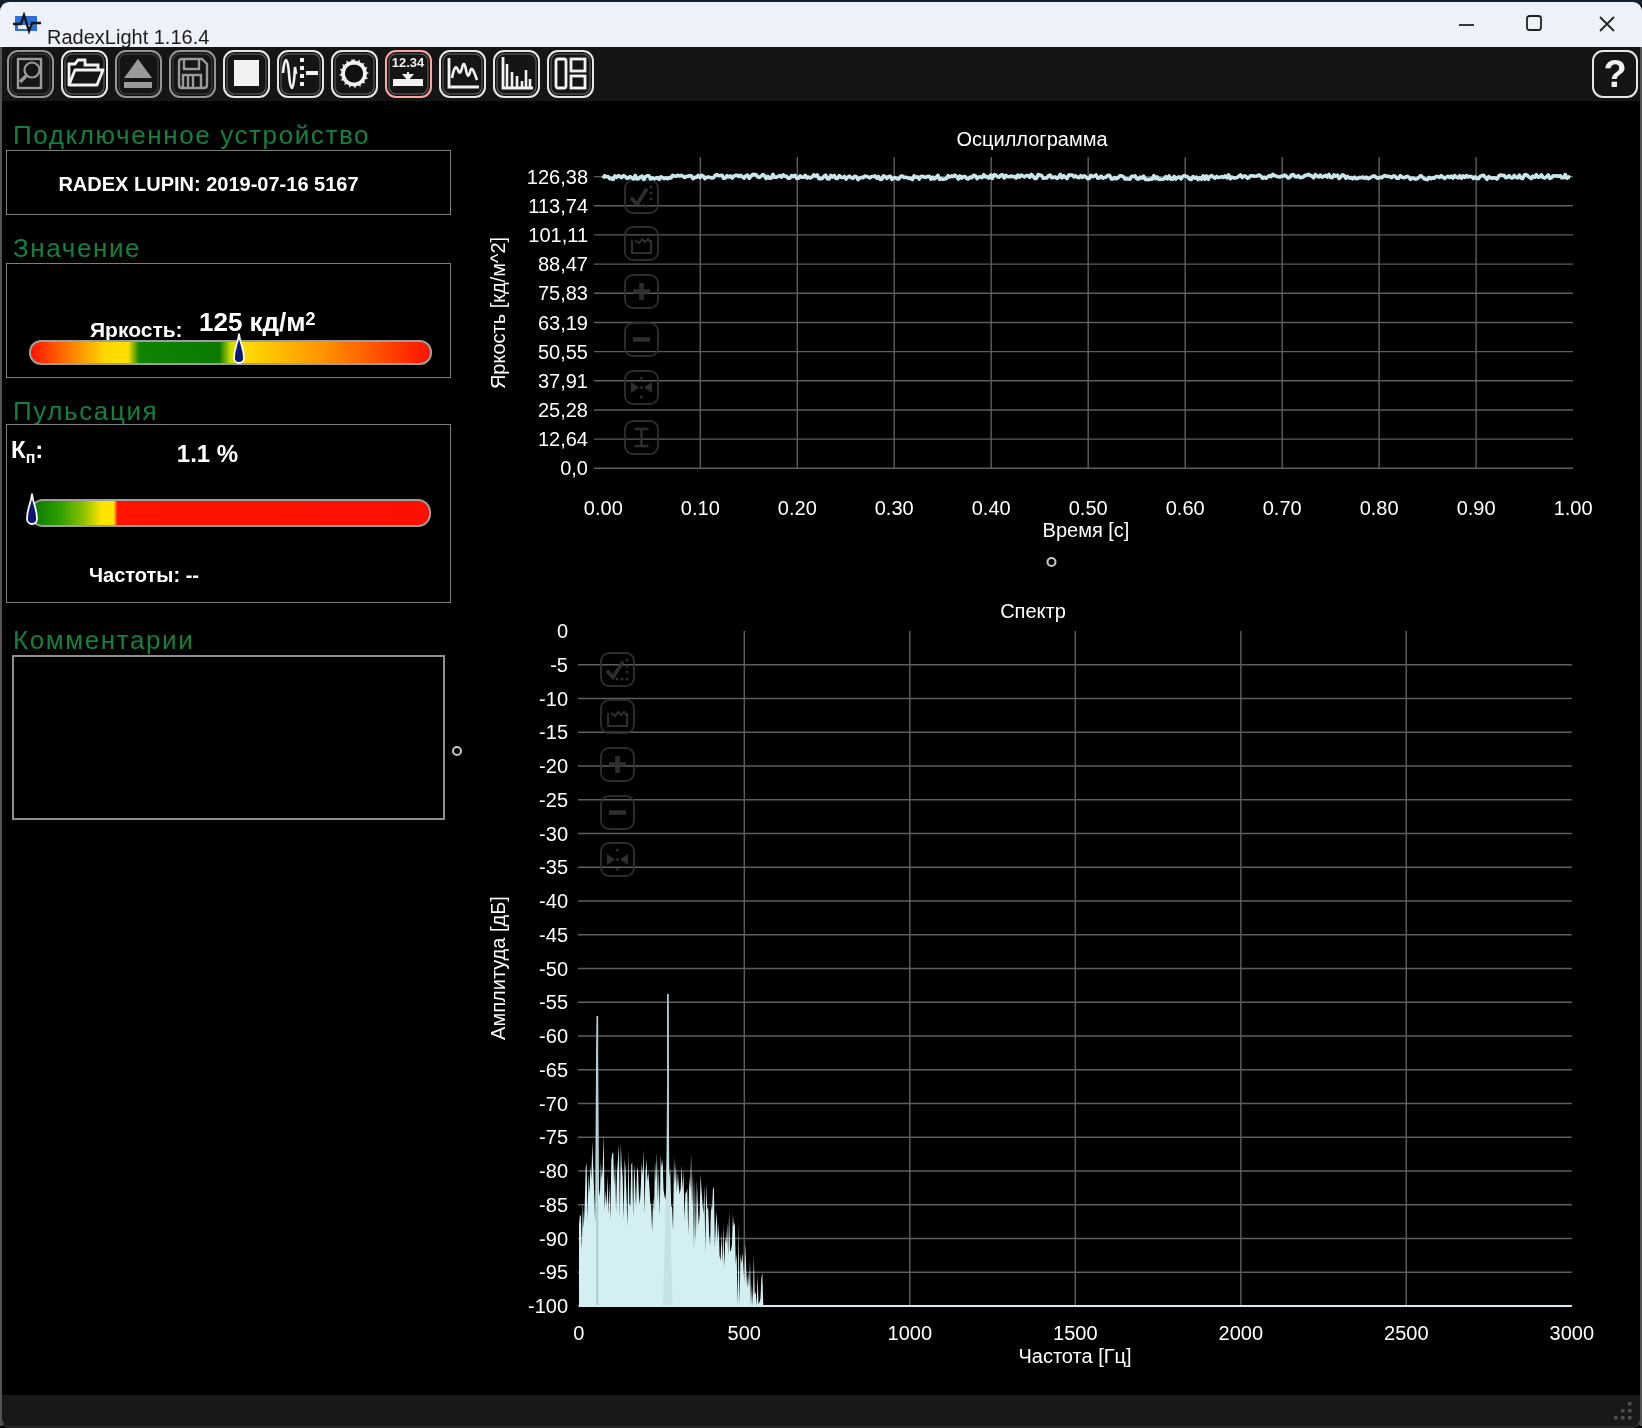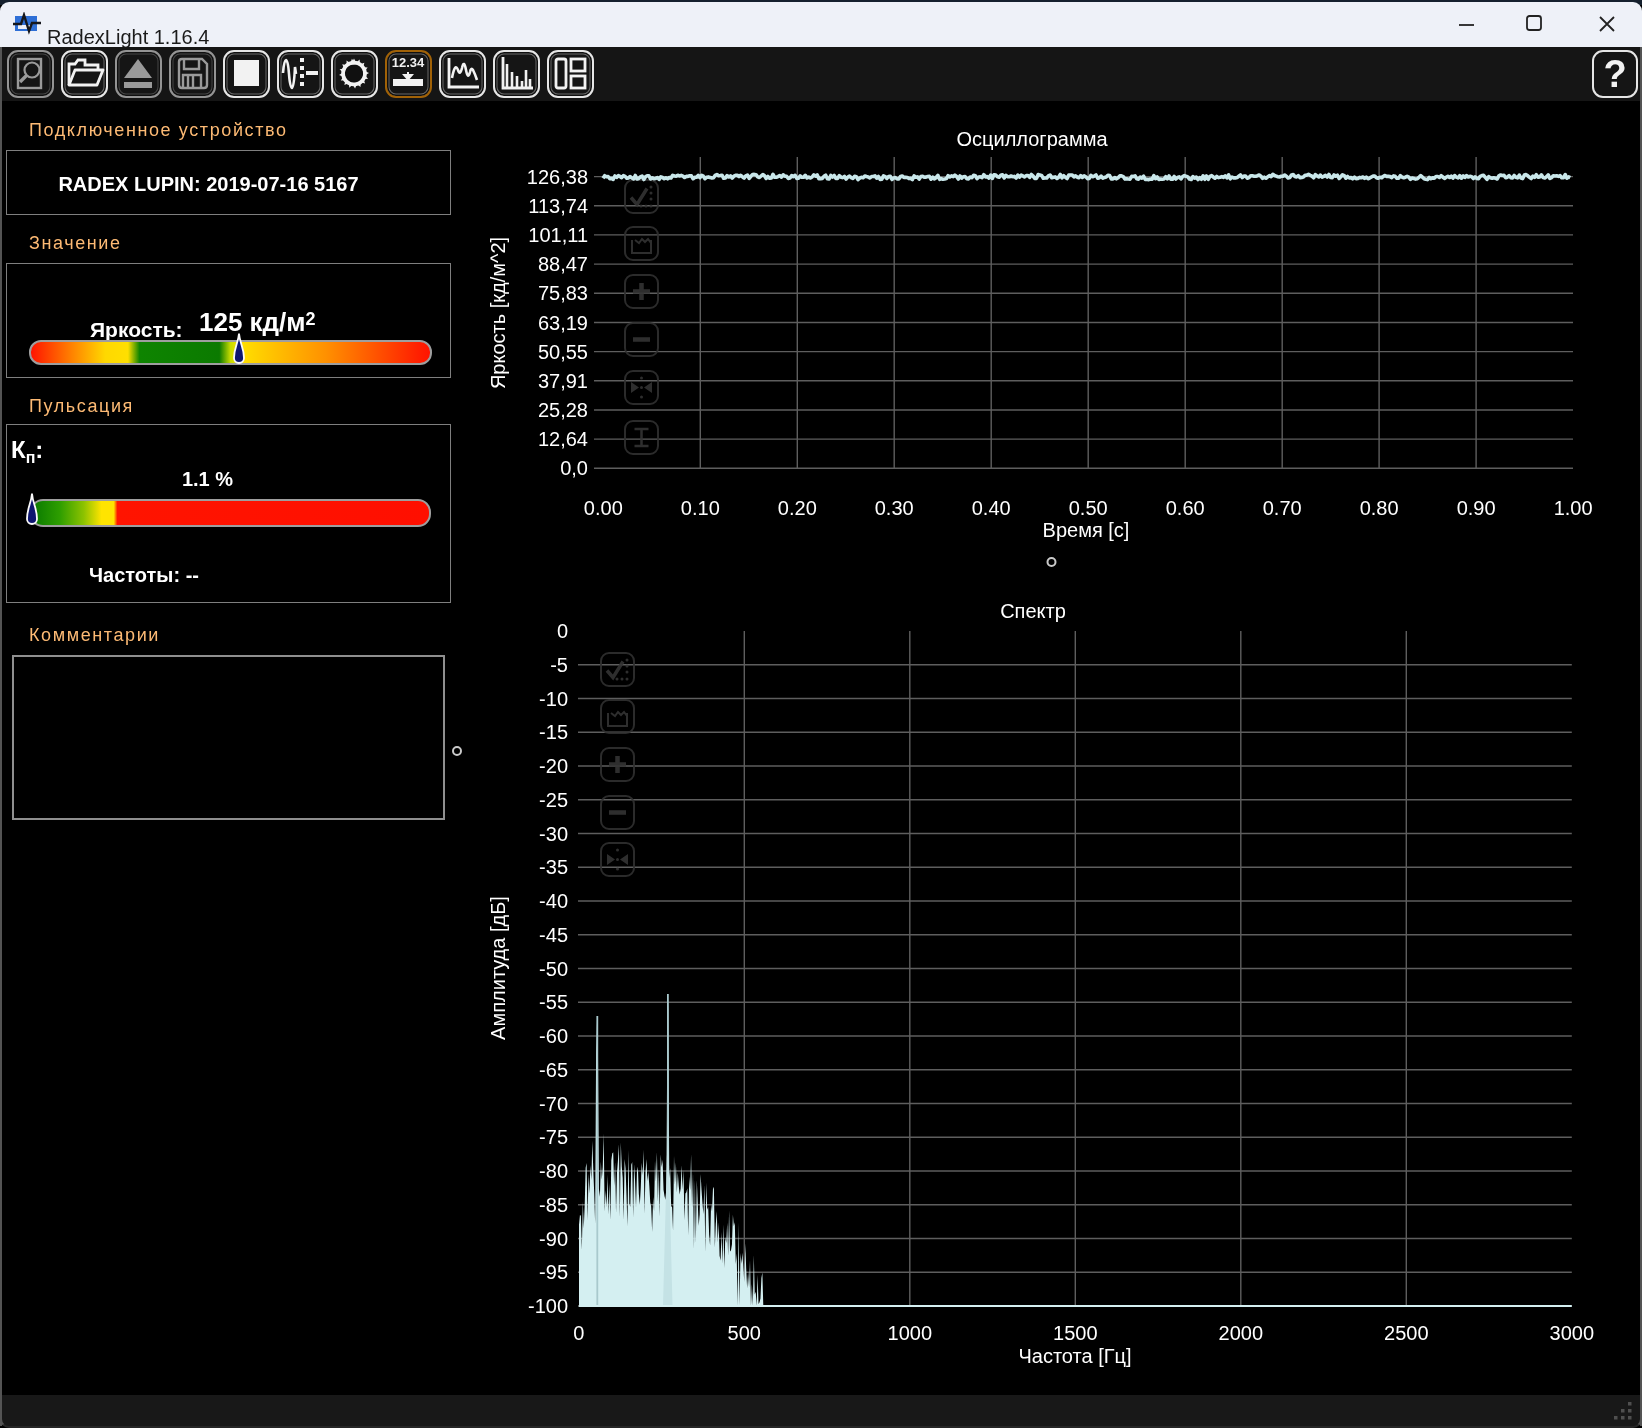--- a/index.html
+++ b/index.html
@@ -1,16 +1,16 @@
 <!DOCTYPE html>
 <html><head><meta charset="utf-8">
 <style>
 html,body{margin:0;padding:0;background:#000;}
 body{width:1642px;height:1428px;position:relative;overflow:hidden;font-family:"Liberation Sans",sans-serif;}
-.lab{position:absolute;color:#fdba74;font-size:18px;letter-spacing:1.6px;margin-left:16px;}
+.lab{position:absolute;color:#15803d;font-size:26px;letter-spacing:1.6px;}
 .box{position:absolute;border:1px solid #7f7f7f;box-sizing:border-box;}
 </style></head><body>
 <div style="position:absolute;left:0;top:0;width:1642px;height:5px;background:#15202e;"></div>
 <div style="position:absolute;left:0;top:2px;width:1642px;height:45px;background:#eef1f8;border-radius:9px 9px 0 0;"></div>
 <svg style="position:absolute;left:13px;top:12px" width="28" height="24" viewBox="0 0 28 24">
   <rect x="2" y="4" width="22" height="15" fill="#2e6fd6"></rect>
   <rect x="5" y="13" width="13" height="4" fill="#eef1f8"></rect>
   <path d="M0,12 h8 l3,-9 l5,16 l3,-8 h9" fill="none" stroke="#15171c" stroke-width="2.4"></path>
 </svg>
 <div style="position:absolute;left:47px;top:26px;font-size:20px;color:#1b1b1b;">RadexLight 1.16.4</div>
@@ -80,21 +80,21 @@
         <path d="M0,-15 L3,-9 L-3,-9 Z" transform="rotate(220)" fill="#f2f2f2"></path>
         <path d="M0,-15 L3,-9 L-3,-9 Z" transform="rotate(242)" fill="#f2f2f2"></path>
         <path d="M0,-15 L3,-9 L-3,-9 Z" transform="rotate(264)" fill="#f2f2f2"></path>
         <path d="M0,-15 L3,-9 L-3,-9 Z" transform="rotate(286)" fill="#f2f2f2"></path>
         <path d="M0,-15 L3,-9 L-3,-9 Z" transform="rotate(308)" fill="#f2f2f2"></path>
         <path d="M0,-15 L3,-9 L-3,-9 Z" transform="rotate(330)" fill="#f2f2f2"></path>
         <path d="M0,-15 L3,-9 L-3,-9 Z" transform="rotate(352)" fill="#f2f2f2"></path>
       </g>
     </svg>
   </div>
-<div style="position:absolute;left:385px;top:50px;width:47px;height:48px;border:2px solid #a16207;border-radius:11px;box-sizing:border-box;box-shadow:inset 0 0 0 1.5px #101010, inset 0 0 0 2.5px #e6e6e666;">
+<div style="position:absolute;left:385px;top:50px;width:47px;height:48px;border:2px solid #fca5a5;border-radius:11px;box-sizing:border-box;box-shadow:inset 0 0 0 1.5px #101010, inset 0 0 0 2.5px #e6e6e666;">
     <svg width="43" height="44" viewBox="0 0 43 44" style="position:absolute;left:0px;top:0px">
       <text x="21" y="15" font-size="13" font-weight="bold" fill="#f2f2f2" text-anchor="middle" font-family="Liberation Sans, sans-serif">12.34</text>
       <path d="M21,20 v6" stroke="#f2f2f2" stroke-width="2"></path>
       <path d="M15,22 h12 l-6,7 z" fill="#f2f2f2"></path>
       <rect x="6" y="27" width="30" height="7" fill="#f2f2f2"></rect>
     </svg>
   </div>
 <div style="position:absolute;left:439px;top:50px;width:47px;height:48px;border:2px solid #e6e6e6;border-radius:11px;box-sizing:border-box;box-shadow:inset 0 0 0 1.5px #101010, inset 0 0 0 2.5px #e6e6e666;">
     <svg width="43" height="44" viewBox="0 0 43 44" style="position:absolute;left:0px;top:0px">
       <path d="M8,6 V35 H38" fill="none" stroke="#f2f2f2" stroke-width="2.8"></path>
@@ -131,21 +131,21 @@
 <div class="box" style="left:6px;top:263px;width:445px;height:115px;"></div>
 <div style="position:absolute;left:90px;top:290px;color:#fff;font-size:21px;font-weight:bold;margin-top:28px;">Яркость:</div>
 <div style="position:absolute;left:199px;top:279px;color:#fff;font-size:26px;font-weight:bold;margin-top:28px;">125 кд/м<span style="font-size:18px;vertical-align:6px;">2</span></div>
 <div style="position:absolute;left:29px;top:340px;width:403px;height:25px;border:2px solid #9e9e9e;border-radius:12px;box-sizing:border-box;background:linear-gradient(90deg,#ff1400 0%,#ff8400 10.4%,#ffd800 18.6%,#ffdf00 24.3%,#0e8400 27.2%,#0b7a00 47.2%,#c8dc00 50%,#ffe000 52.5%,#ffc000 61%,#ff9000 74%,#ff2000 97%,#ff1400 100%);"></div>
 <svg style="position:absolute;left:231.7px;top:332px" width="14" height="34" viewBox="0 0 14 34">
     <path d="M7.0,1.5 C7.8,11.4 12,15.600000000000001 12,26.0 A5.0,5.0 0 1,1 2,26.0 C2,15.600000000000001 6.2,11.4 7.0,1.5 Z" fill="#0d1670" stroke="#fafafa" stroke-width="1.8"></path>
   </svg>
 <div class="lab" style="left:13px;top:396px;">Пульсация</div>
 <div class="box" style="left:6px;top:424px;width:445px;height:179px;"></div>
 <div style="position:absolute;left:11px;top:436px;color:#fff;font-weight:bold;"><span style="font-size:24px;">К</span><span style="font-size:16px;vertical-align:-5px;">п</span><span style="font-size:24px;">:</span></div>
-<div style="position:absolute;left:6px;top:468px;width:403px;text-align:center;color:#fff;font-size:20px;font-weight:bold;">1.1 %</div>
+<div style="position:absolute;left:6px;top:440px;width:403px;text-align:center;color:#fff;font-size:24px;font-weight:bold;">1.1 %</div>
 <div style="position:absolute;left:30px;top:499px;width:401px;height:28px;border:2px solid #9e9e9e;border-radius:13px;box-sizing:border-box;background:linear-gradient(90deg,#087800 0%,#2e9e00 7%,#8cc200 13%,#ffe400 17.5%,#ffe400 20.6%,#ff1400 21.5%,#ff0f00 100%);"></div>
 <svg style="position:absolute;left:24.5px;top:492px" width="14" height="35" viewBox="0 0 14 35">
     <path d="M7.0,1.5 C7.8,11.78 12,16.12 12,27.0 A5.0,5.0 0 1,1 2,27.0 C2,16.12 6.2,11.78 7.0,1.5 Z" fill="#0d1670" stroke="#fafafa" stroke-width="1.8"></path>
   </svg>
 <div style="position:absolute;left:89px;top:564px;color:#fff;font-size:20px;font-weight:bold;text-align:center;">Частоты: --</div>
 <div class="lab" style="left:13px;top:625px;">Комментарии</div>
 <div style="position:absolute;left:12px;top:655px;width:433px;height:165px;border:2px solid #8f8f8f;box-sizing:border-box;"></div>
 <svg style="position:absolute;left:451px;top:745px" width="12" height="12" viewBox="0 0 12 12">
     <circle cx="6" cy="6" r="4" stroke="#c9c9c9" stroke-width="2" fill="none"></circle>
   </svg>

